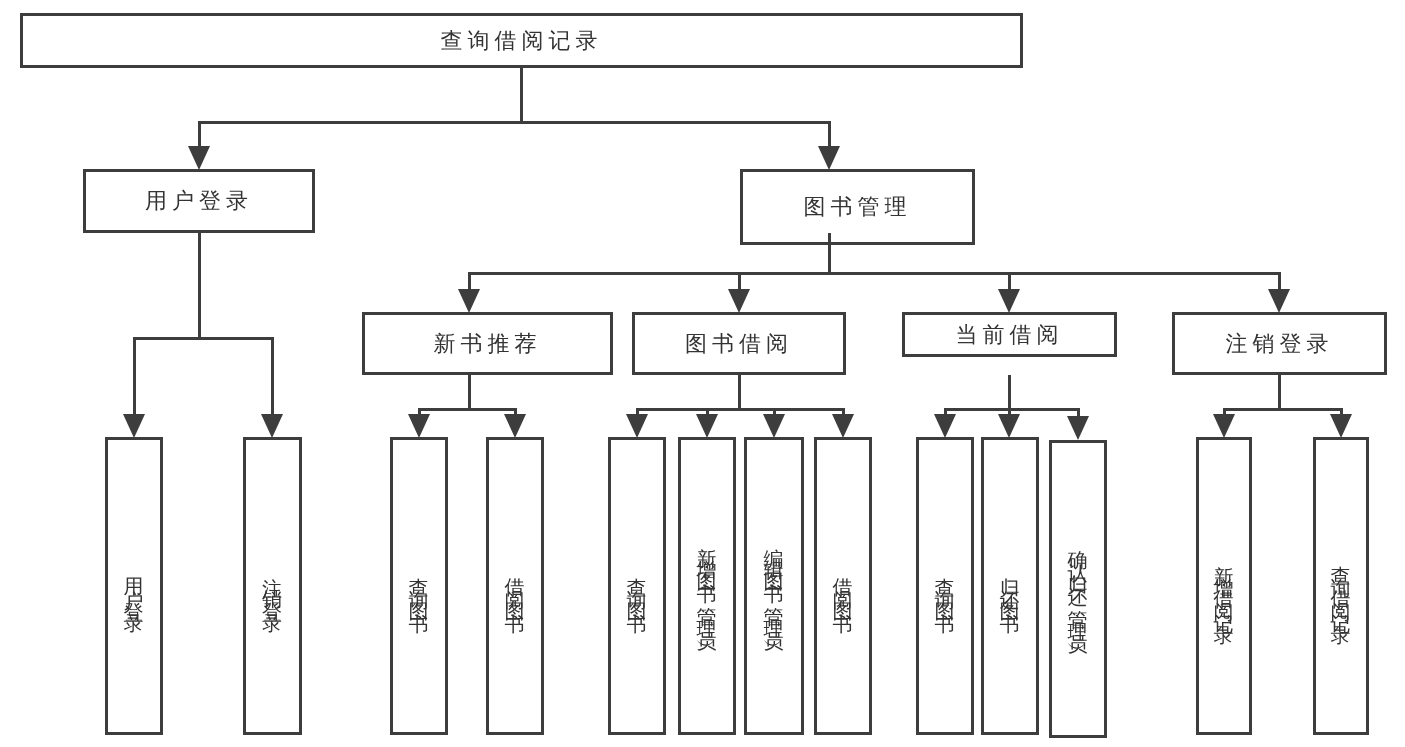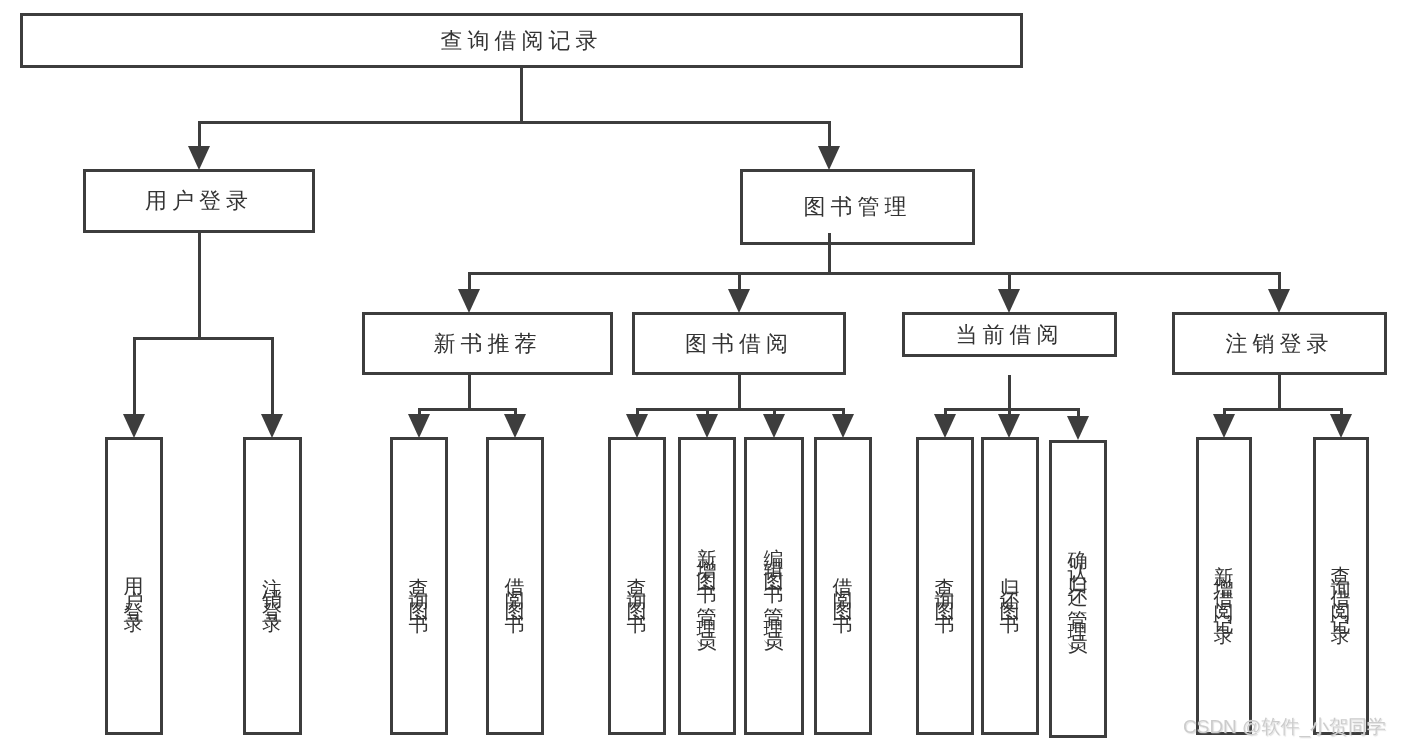--- a/index.html
+++ b/index.html
@@ -181,15 +181,14 @@
   <div class="vline" style="left:1077px;top:408px;height:10px"></div>
   <div class="arrow" style="left:1067px;top:416px"></div>
 
   <div class="vline" style="left:1278px;top:375px;height:33px"></div>
   <div class="hline" style="left:1223px;top:408px;width:119px"></div>
   <div class="vline" style="left:1223px;top:408px;height:10px"></div>
   <div class="arrow" style="left:1213px;top:414px"></div>
   <div class="vline" style="left:1340px;top:408px;height:10px"></div>
   <div class="arrow" style="left:1330px;top:414px"></div>
 
-  <div class="watermark">CSDN @软件_小贺同学</div>
 
 </div>
 
 </body></html>

